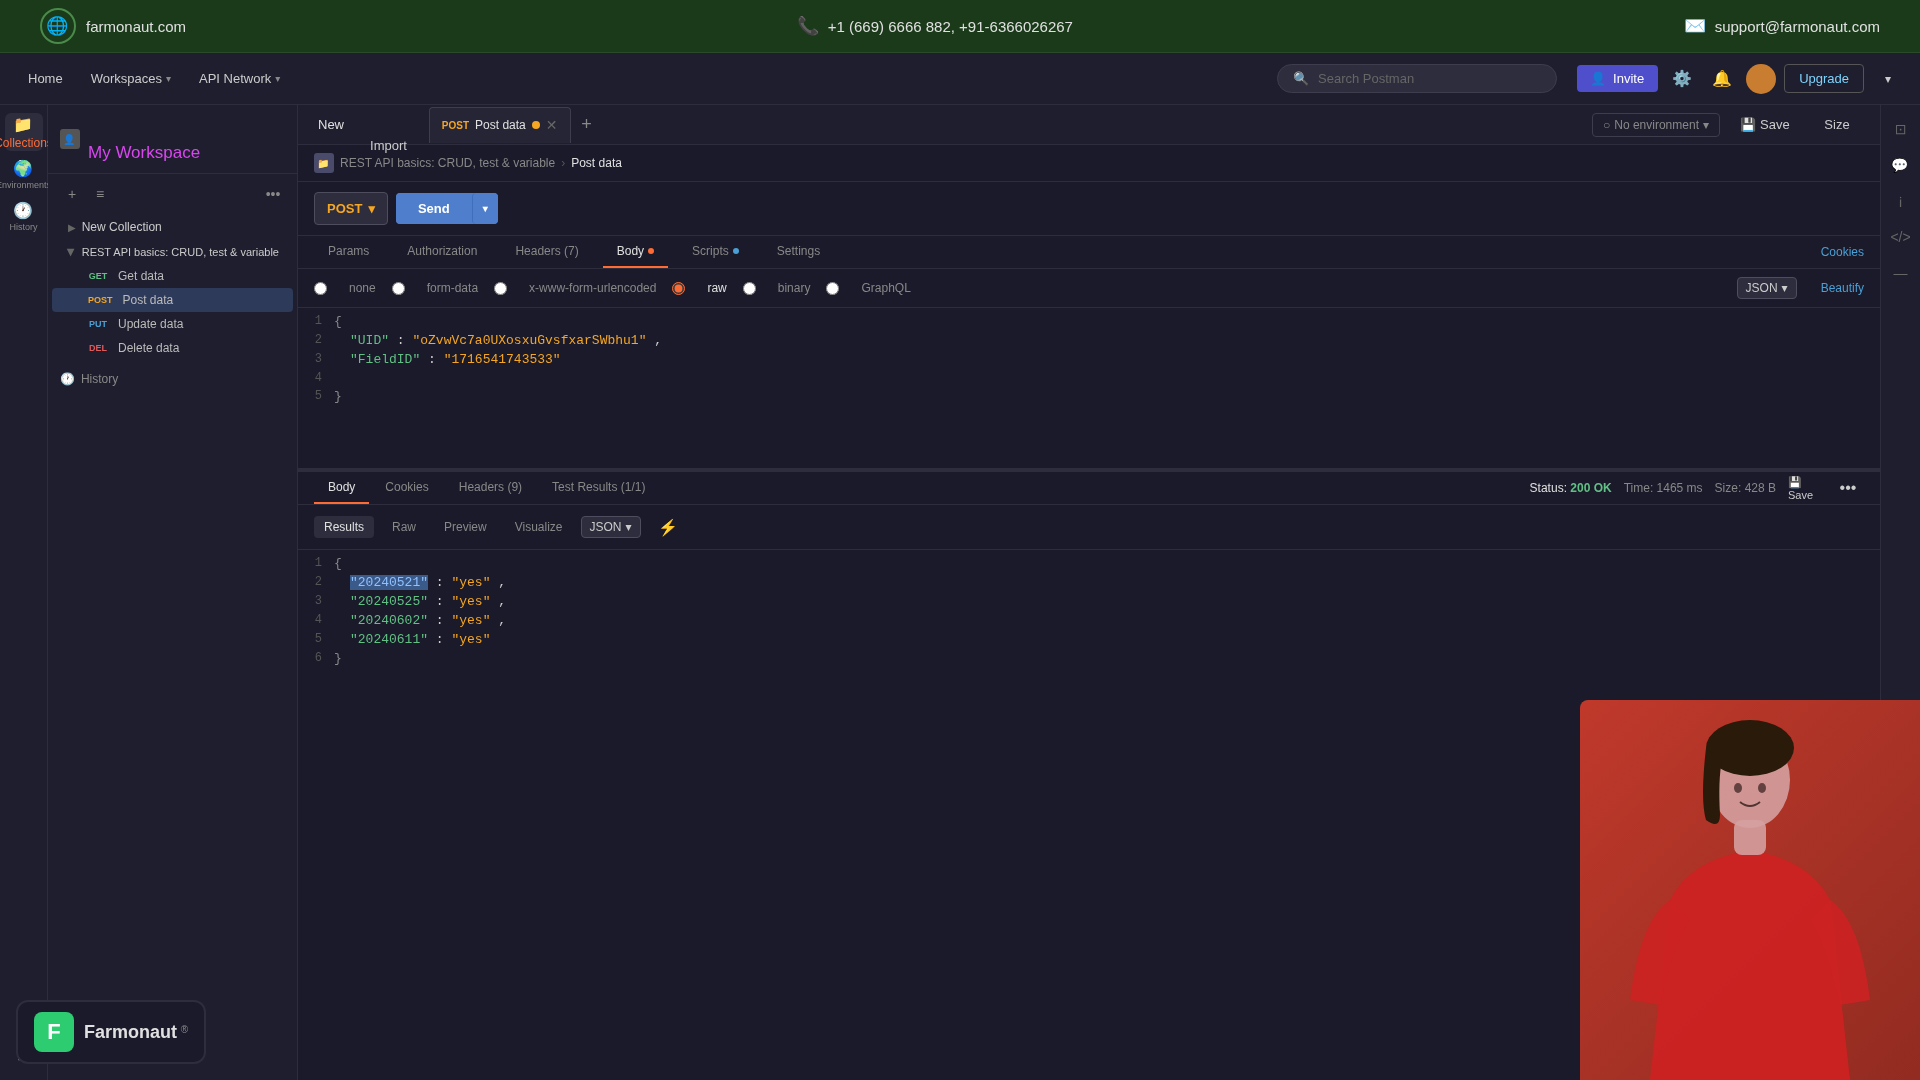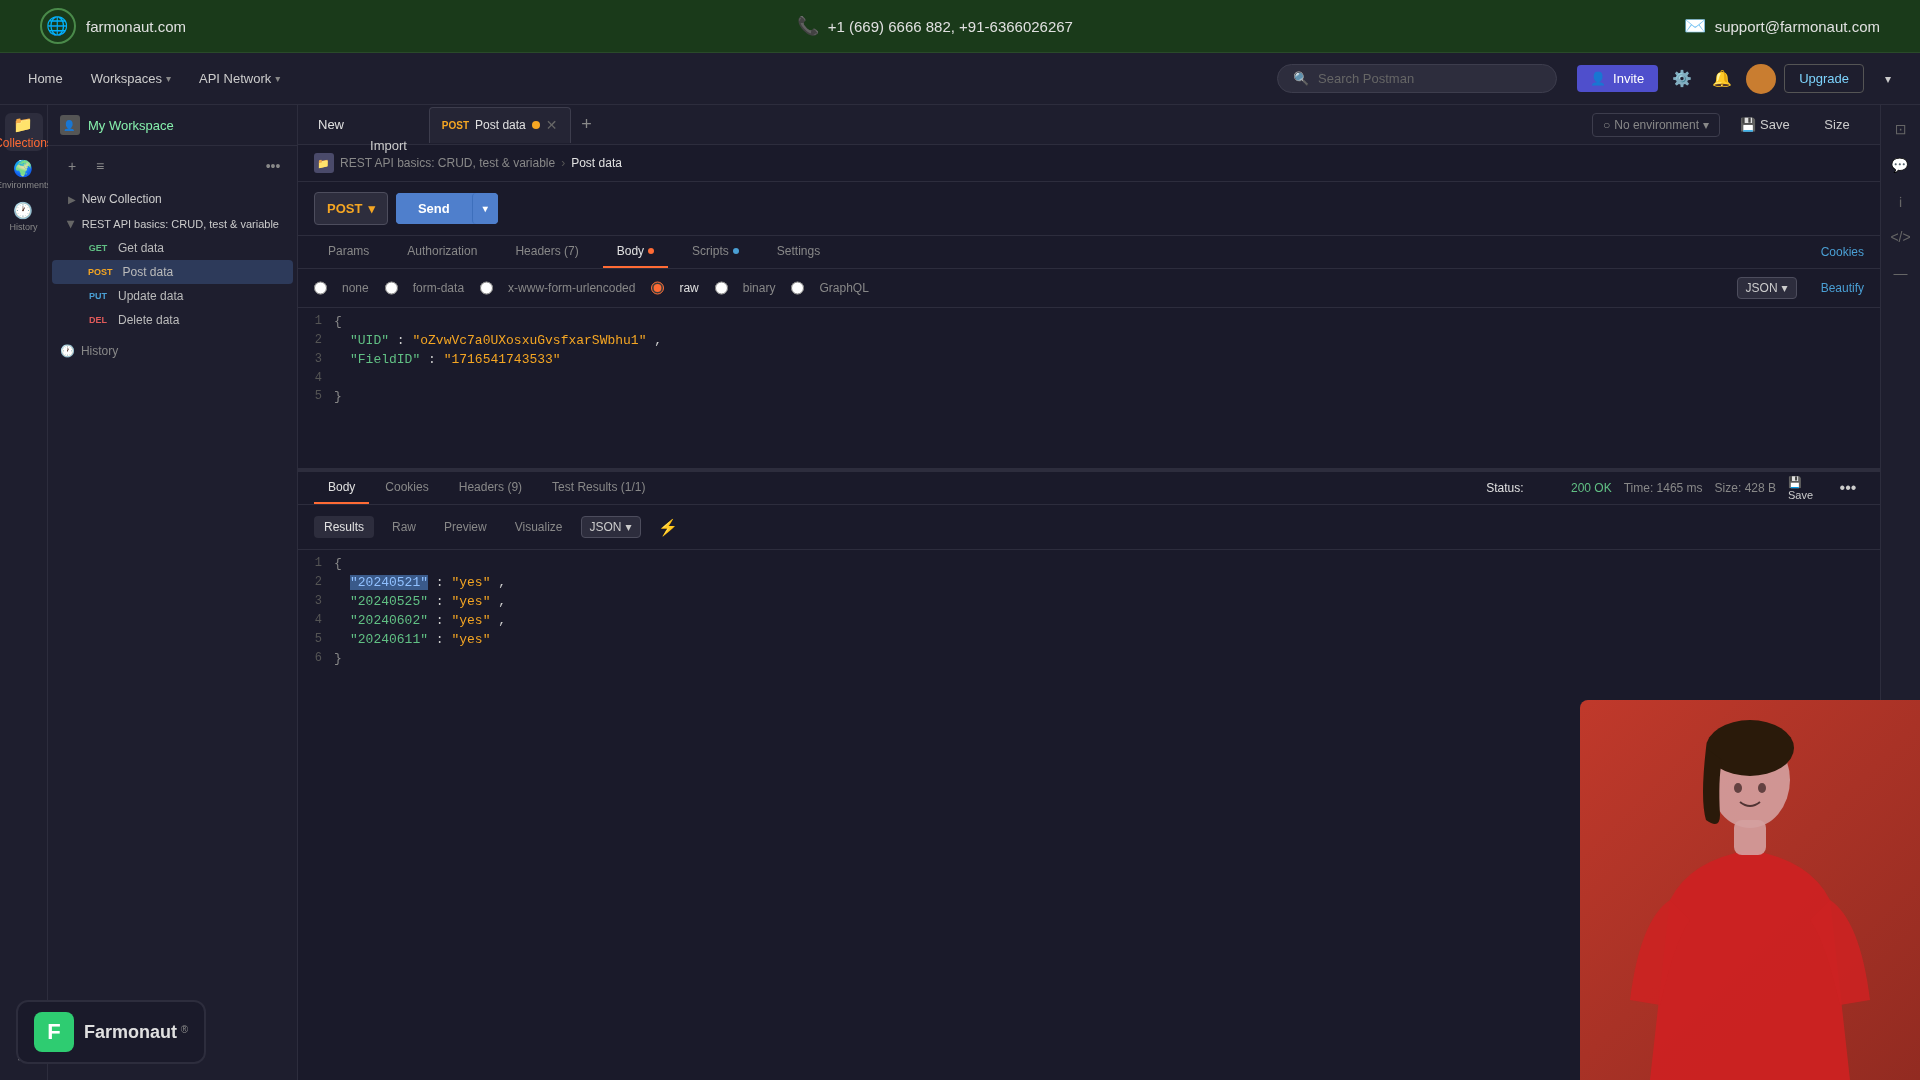--- a/index.html
+++ b/index.html
@@ -112,21 +112,21 @@
       flex-direction: column;
     }
     .workspace-header {
       padding: 10px 12px;
       display: flex;
       align-items: center;
       gap: 8px;
       border-bottom: 1px solid #2d2d3d;
     }
     .workspace-icon { width: 20px; height: 20px; border-radius: 3px; background: #555; display: flex; align-items: center; justify-content: center; font-size: 10px; }
-    .workspace-title { font-size: 13px; color: #86efac; flex: 1; }
+    .workspace-title { font-size: 17px; color: #d946ef; flex: 1; margin-top: 28px; }
     .collections-toolbar {
       padding: 8px 12px;
       display: flex;
       align-items: center;
       gap: 4px;
     }
     .coll-toolbar-btn { width: 24px; height: 24px; border-radius: 3px; display: flex; align-items: center; justify-content: center; cursor: pointer; color: #888; font-size: 14px; }
     .coll-toolbar-spacer { flex: 1; }
     .collection-item {
       padding: 6px 12px 6px 16px;
@@ -338,21 +338,21 @@
     .cookies-link { margin-left: auto; color: #4a9fd4; font-size: 12px; cursor: pointer; }
 
     
     .body-options {
       display: flex;
       align-items: center;
       padding: 8px 16px;
       gap: 16px;
       border-bottom: 1px solid #2d2d3d;
     }
-    .radio-opt { display: flex; gap: 15px; cursor: pointer; color: #888; font-size: 12px; }
+    .radio-opt { display: flex; align-items: center; gap: 22px; cursor: pointer; color: #888; font-size: 12px; }
     .radio-opt input { accent-color: #ff6b35; cursor: pointer; }
     .radio-opt.active { color: #e0e0e0; }
     .json-select {
       margin-left: auto;
       background: #2d2d3d;
       border: 1px solid #4d4d5d;
       border-radius: 4px;
       color: #ccc;
       padding: 3px 8px;
       font-size: 12px;
@@ -418,21 +418,21 @@
       cursor: pointer;
       color: #888;
       font-size: 12px;
       border-bottom: 2px solid transparent;
       display: flex;
       align-items: center;
       gap: 4px;
     }
     .resp-tab.active { color: #e0e0e0; border-bottom-color: #ff6b35; }
     .resp-status { margin-left: auto; display: flex; align-items: center; gap: 12px; font-size: 12px; }
-    .status-ok { color: #61c084; font-weight: 400; margin-left: 44px; }
+    .status-ok { color: #61c084; font-weight: 700; }
     .status-info { color: #888; }
 
     
     .resp-format-bar {
       display: flex;
       align-items: center;
       padding: 6px 16px;
       gap: 8px;
       border-bottom: 1px solid #2d2d3d;
     }

